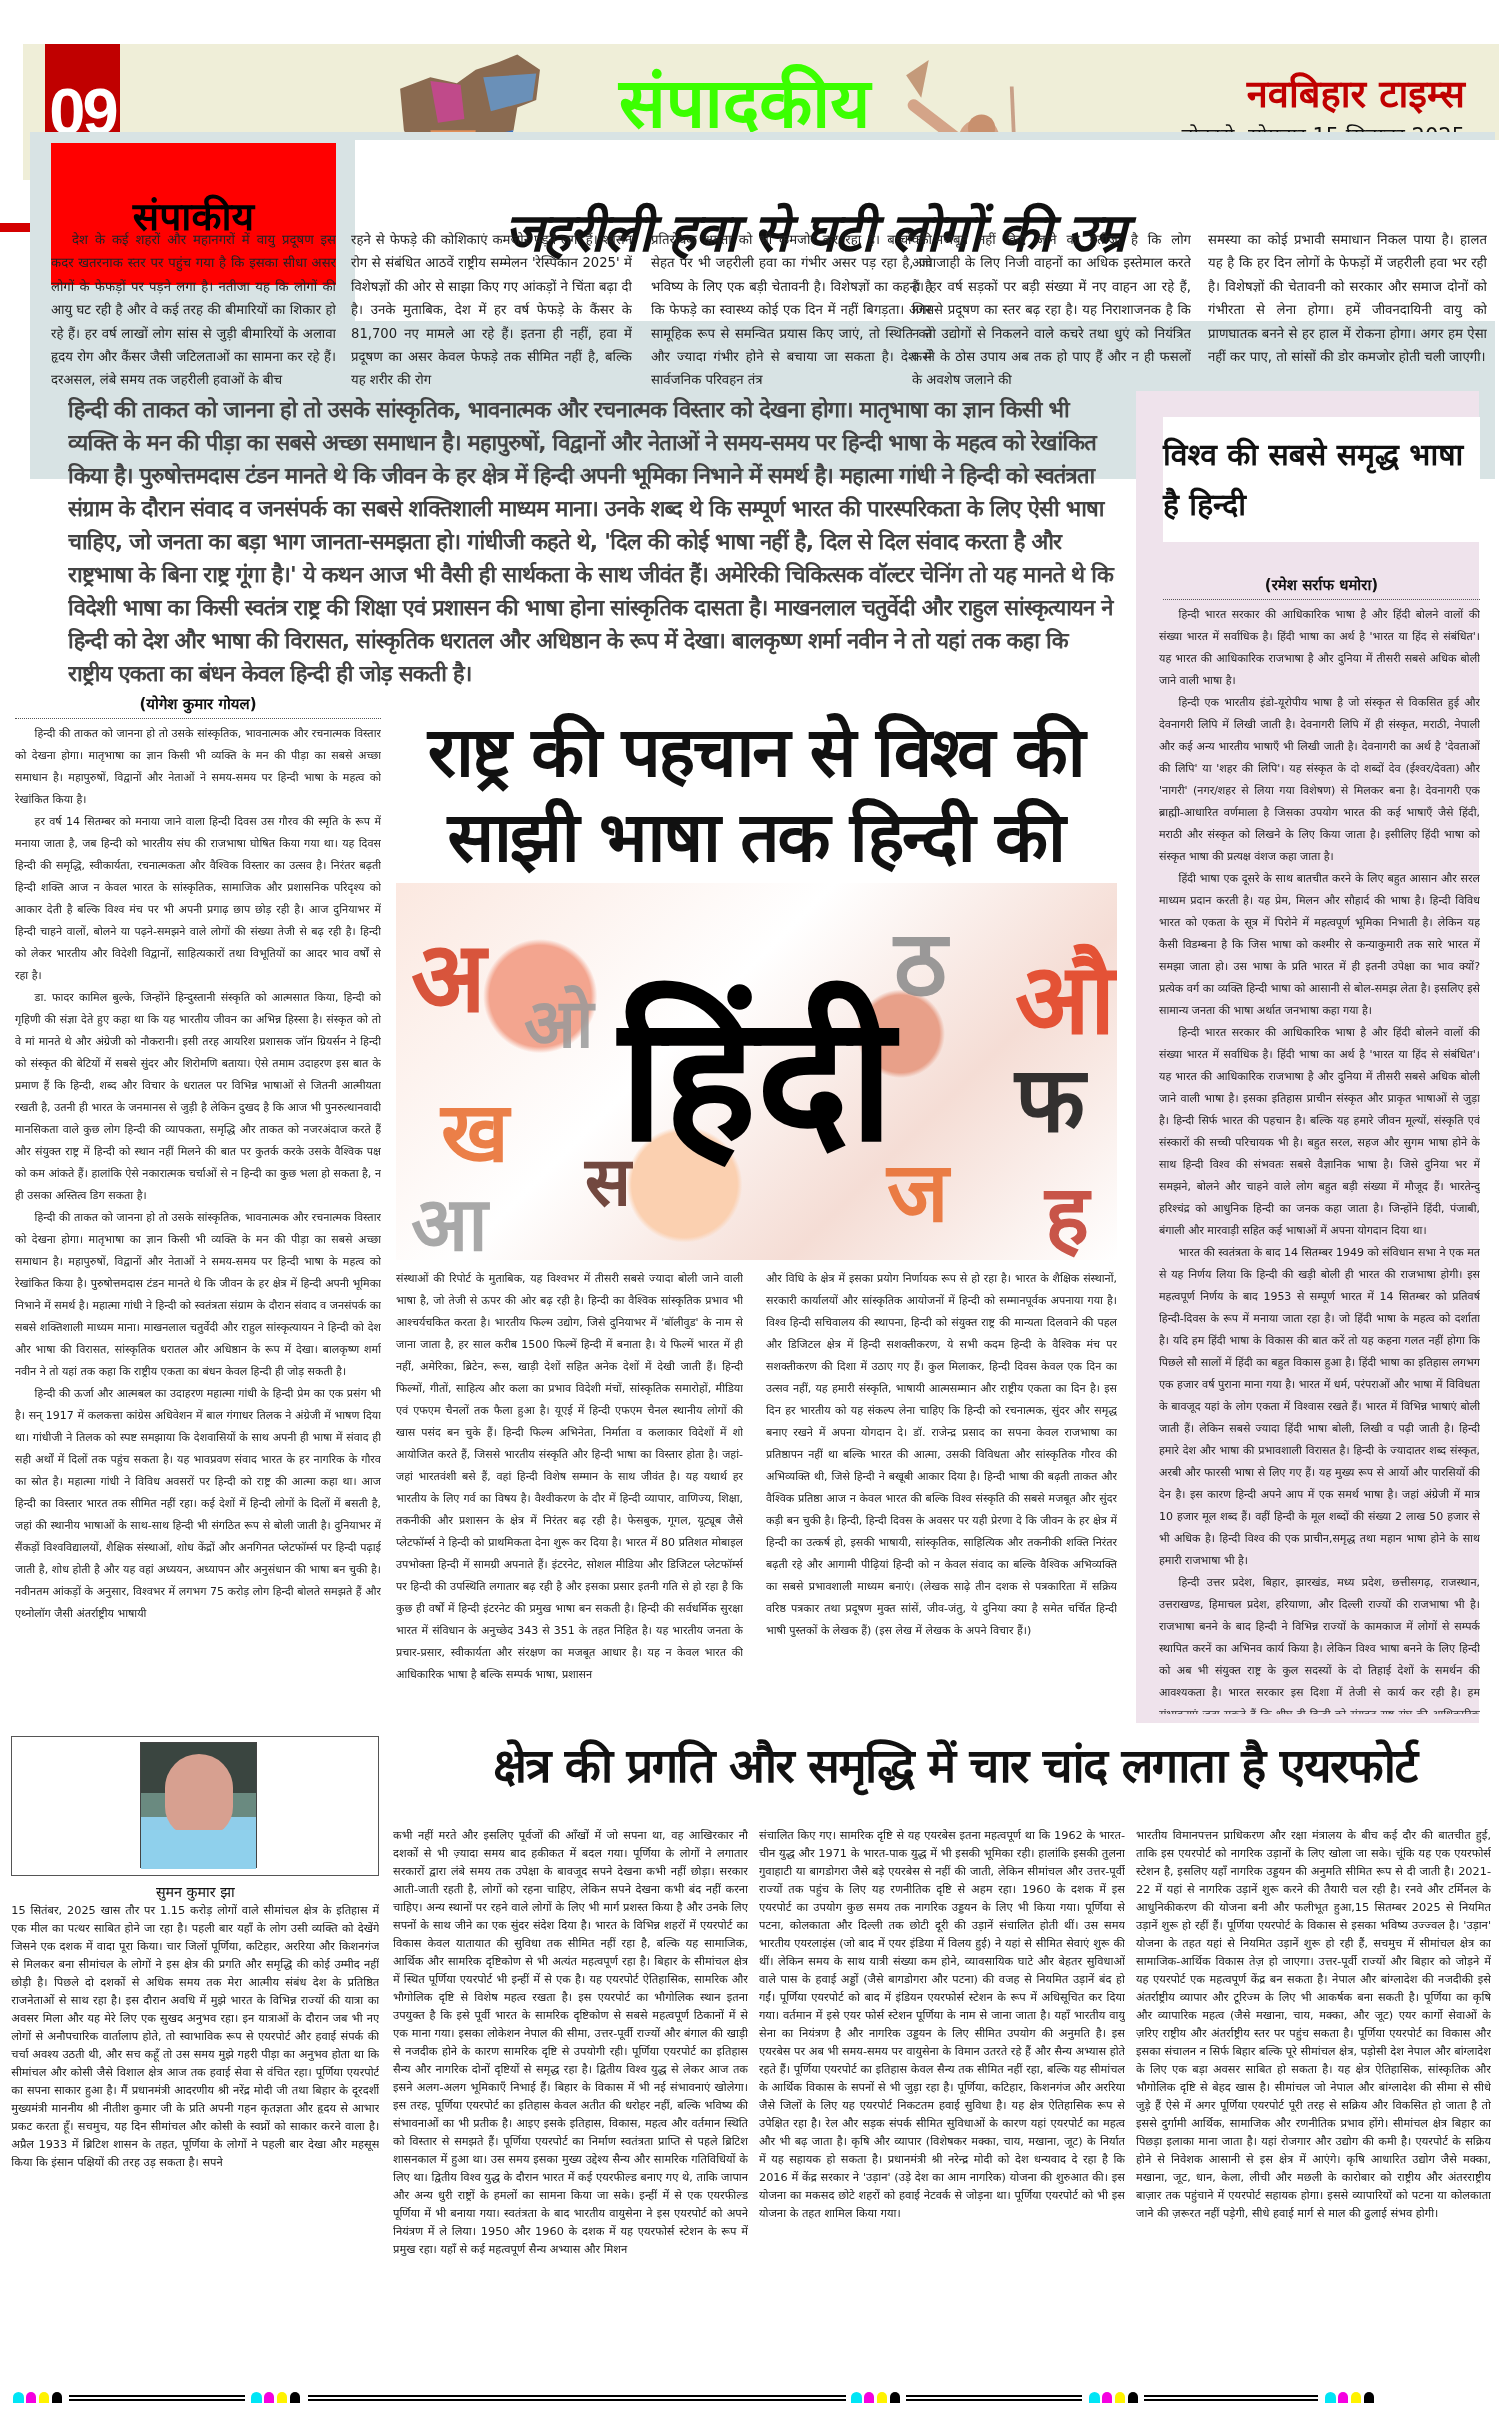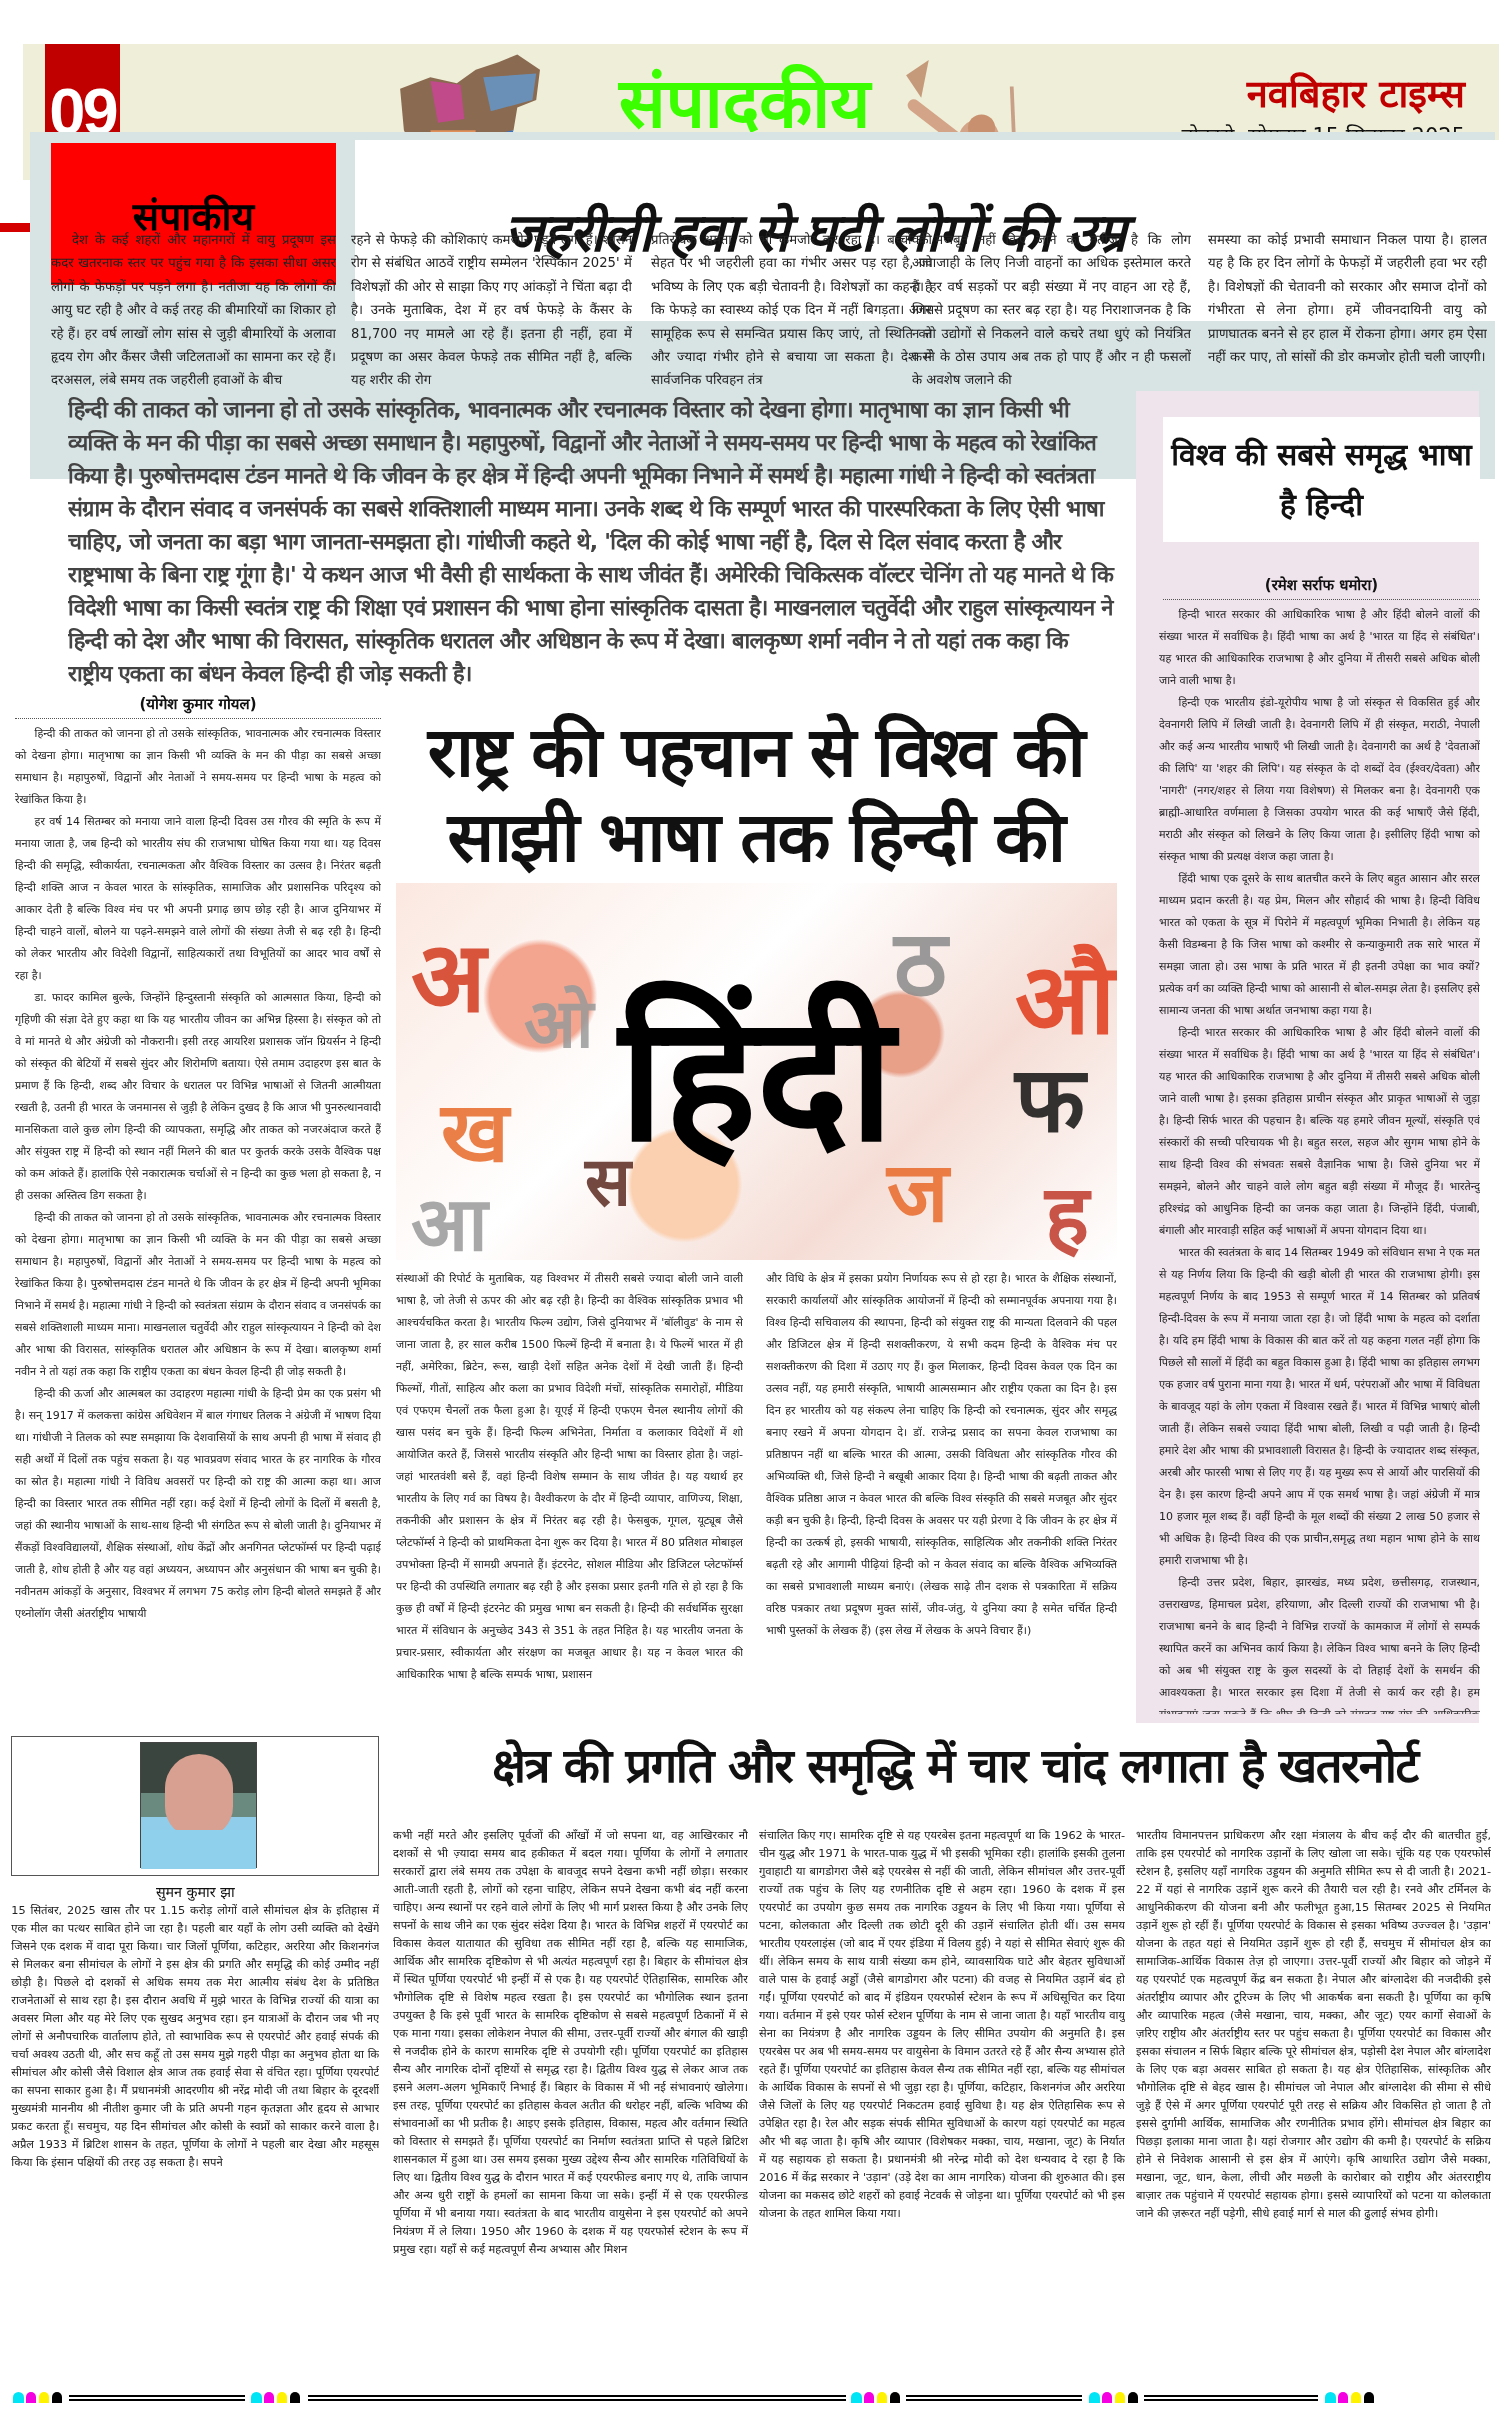--- a/index.html
+++ b/index.html
@@ -24,21 +24,21 @@
   .byline{font-weight:bold;font-size:15px;text-align:center;border-bottom:1.5px dotted #555;padding-bottom:4.5px}
   .small-col{font-size:11px;line-height:22px;text-align:justify;color:#222;overflow:hidden}
   .small-col p{text-indent:19.6px}
   .main-head{left:393px;top:710px;width:725px;font-weight:bold;font-size:69px;line-height:85px;text-align:center;letter-spacing:-2.3px}
   .hindi-img{left:396px;top:883px;width:721px;height:377px;background:radial-gradient(circle at 20% 30%,#f3a58f 0 8%,transparent 9%),radial-gradient(circle at 70% 40%,#e8a089 0 7%,transparent 8%),radial-gradient(circle at 40% 80%,#fbd0b0 0 10%,transparent 11%),linear-gradient(135deg,#fbe8e0,#fff 40%,#f5ddd5 70%,#fff);overflow:hidden}
   .hindi-img .bg-glyph{position:absolute;font-weight:bold;opacity:.85}
   .hindi-word{position:absolute;left:0;top:0;width:100%;height:100%;display:flex;align-items:center;justify-content:center;font-size:174px;font-weight:bold;color:#000}
   
   .side-box{left:1136px;top:391px;width:343px;height:1332px;background:#efe3ec}
   .side-head-box{left:1163px;top:417px;width:317px;height:125px;background:#fff}
-  .side-head{left:1163px;top:417px;width:317px;height:125px;font-weight:bold;font-size:30px;line-height:50px;text-align:center;display:flex;align-items:center;justify-content:center}
+  .side-head{left:1163px;top:417px;width:317px;height:125px;font-weight:bold;font-size:30px;line-height:50px;text-align:left;display:flex;align-items:center;justify-content:center}
   
   .photo-frame{left:11.3px;top:1736px;width:368px;height:140px;border:1.1px solid #555;background:#fff}
   .photo{left:140px;top:1742px;width:117px;height:126px;background:linear-gradient(#3a4540 0 40%,#6a8a80 40% 60%,#8fcdea 60%);border:0.8px solid #444}
   .photo .face{position:absolute;left:24px;top:10.6px;width:68px;height:83px;border-radius:34px 34px 30px 30px;background:#d7a090}
   .photo .shirt{position:absolute;left:0;top:87px;width:100%;height:39px;background:#8fd0ec}
   .air-head{left:419px;top:1736px;width:1072px;font-weight:bold;font-size:47px;line-height:60px;text-align:center;letter-spacing:-1.5px}
   .cmyk{display:flex;gap:2.3px;align-items:flex-end}
   .cmyk span{display:block;width:10.6px;height:11.3px;border-radius:6px 6px 0 0}
   .reg-line{height:6px;border-top:2.3px solid #000;border-bottom:2.3px solid #000}
 </style>
@@ -119,21 +119,21 @@
 </div>
 <div class="abs small-col" style="left:396px;top:1268px;width:347px;height:423px">संस्थाओं की रिपोर्ट के मुताबिक, यह विश्वभर में तीसरी सबसे ज्यादा बोली जाने वाली भाषा है, जो तेजी से ऊपर की ओर बढ़ रही है। हिन्दी का वैश्विक सांस्कृतिक प्रभाव भी आश्चर्यचकित करता है। भारतीय फिल्म उद्योग, जिसे दुनियाभर में 'बॉलीवुड' के नाम से जाना जाता है, हर साल करीब 1500 फिल्में हिन्दी में बनाता है। ये फिल्में भारत में ही नहीं, अमेरिका, ब्रिटेन, रूस, खाड़ी देशों सहित अनेक देशों में देखी जाती हैं। हिन्दी फिल्मों, गीतों, साहित्य और कला का प्रभाव विदेशी मंचों, सांस्कृतिक समारोहों, मीडिया एवं एफएम चैनलों तक फैला हुआ है। यूएई में हिन्दी एफएम चैनल स्थानीय लोगों की खास पसंद बन चुके हैं। हिन्दी फिल्म अभिनेता, निर्माता व कलाकार विदेशों में शो आयोजित करते हैं, जिससे भारतीय संस्कृति और हिन्दी भाषा का विस्तार होता है। जहां-जहां भारतवंशी बसे हैं, वहां हिन्दी विशेष सम्मान के साथ जीवंत है। यह यथार्थ हर भारतीय के लिए गर्व का विषय है। वैश्वीकरण के दौर में हिन्दी व्यापार, वाणिज्य, शिक्षा, तकनीकी और प्रशासन के क्षेत्र में निरंतर बढ़ रही है। फेसबुक, गूगल, यूट्यूब जैसे प्लेटफॉर्म्स ने हिन्दी को प्राथमिकता देना शुरू कर दिया है। भारत में 80 प्रतिशत मोबाइल उपभोक्ता हिन्दी में सामग्री अपनाते हैं। इंटरनेट, सोशल मीडिया और डिजिटल प्लेटफॉर्म्स पर हिन्दी की उपस्थिति लगातार बढ़ रही है और इसका प्रसार इतनी गति से हो रहा है कि कुछ ही वर्षों में हिन्दी इंटरनेट की प्रमुख भाषा बन सकती है। हिन्दी की सर्वधर्मिक सुरक्षा भारत में संविधान के अनुच्छेद 343 से 351 के तहत निहित है। यह भारतीय जनता के प्रचार-प्रसार, स्वीकार्यता और संरक्षण का मजबूत आधार है। यह न केवल भारत की आधिकारिक भाषा है बल्कि सम्पर्क भाषा, प्रशासन</div>
 <div class="abs small-col" style="left:766px;top:1268px;width:351px;height:423px">और विधि के क्षेत्र में इसका प्रयोग निर्णायक रूप से हो रहा है। भारत के शैक्षिक संस्थानों, सरकारी कार्यालयों और सांस्कृतिक आयोजनों में हिन्दी को सम्मानपूर्वक अपनाया गया है। विश्व हिन्दी सचिवालय की स्थापना, हिन्दी को संयुक्त राष्ट्र की मान्यता दिलवाने की पहल और डिजिटल क्षेत्र में हिन्दी सशक्तीकरण, ये सभी कदम हिन्दी के वैश्विक मंच पर सशक्तीकरण की दिशा में उठाए गए हैं। कुल मिलाकर, हिन्दी दिवस केवल एक दिन का उत्सव नहीं, यह हमारी संस्कृति, भाषायी आत्मसम्मान और राष्ट्रीय एकता का दिन है। इस दिन हर भारतीय को यह संकल्प लेना चाहिए कि हिन्दी को रचनात्मक, सुंदर और समृद्ध बनाए रखने में अपना योगदान दे। डॉ. राजेन्द्र प्रसाद का सपना केवल राजभाषा का प्रतिष्ठापन नहीं था बल्कि भारत की आत्मा, उसकी विविधता और सांस्कृतिक गौरव की अभिव्यक्ति थी, जिसे हिन्दी ने बखूबी आकार दिया है। हिन्दी भाषा की बढ़ती ताकत और वैश्विक प्रतिष्ठा आज न केवल भारत की बल्कि विश्व संस्कृति की सबसे मजबूत और सुंदर कड़ी बन चुकी है। हिन्दी, हिन्दी दिवस के अवसर पर यही प्रेरणा दे कि जीवन के हर क्षेत्र में हिन्दी का उत्कर्ष हो, इसकी भाषायी, सांस्कृतिक, साहित्यिक और तकनीकी शक्ति निरंतर बढ़ती रहे और आगामी पीढ़ियां हिन्दी को न केवल संवाद का बल्कि वैश्विक अभिव्यक्ति का सबसे प्रभावशाली माध्यम बनाएं। (लेखक साढ़े तीन दशक से पत्रकारिता में सक्रिय वरिष्ठ पत्रकार तथा प्रदूषण मुक्त सांसें, जीव-जंतु, ये दुनिया क्या है समेत चर्चित हिन्दी भाषी पुस्तकों के लेखक हैं) (इस लेख में लेखक के अपने विचार हैं।)</div>
 
 <div class="abs photo-frame"></div>
 <div class="abs photo">
   <div class="face"></div>
   <div class="shirt"></div>
 </div>
 <div class="abs" style="left:11.3px;top:1882px;width:368px;text-align:center;font-weight:normal;font-size:14.3px">सुमन कुमार झा</div>
-<div class="abs air-head">क्षेत्र की प्रगति और समृद्धि में चार चांद लगाता है खतरनोर्ट</div>
+<div class="abs air-head">क्षेत्र की प्रगति और समृद्धि में चार चांद लगाता है एयरफोर्ट</div>
 <div class="abs small-col" style="left:11.3px;top:1902px;width:368px;height:491px;font-size:11.3px;line-height:18px">15 सितंबर, 2025 खास तौर पर 1.15 करोड़ लोगों वाले सीमांचल क्षेत्र के इतिहास में एक मील का पत्थर साबित होने जा रहा है। पहली बार यहाँ के लोग उसी व्यक्ति को देखेंगे जिसने एक दशक में वादा पूरा किया। चार जिलों पूर्णिया, कटिहार, अररिया और किशनगंज से मिलकर बना सीमांचल के लोगों ने इस क्षेत्र की प्रगति और समृद्धि की कोई उम्मीद नहीं छोड़ी है। पिछले दो दशकों से अधिक समय तक मेरा आत्मीय संबंध देश के प्रतिष्ठित राजनेताओं से साथ रहा है। इस दौरान अवधि में मुझे भारत के विभिन्न राज्यों की यात्रा का अवसर मिला और यह मेरे लिए एक सुखद अनुभव रहा। इन यात्राओं के दौरान जब भी नए लोगों से अनौपचारिक वार्तालाप होते, तो स्वाभाविक रूप से एयरपोर्ट और हवाई संपर्क की चर्चा अवश्य उठती थी, और सच कहूँ तो उस समय मुझे गहरी पीड़ा का अनुभव होता था कि सीमांचल और कोसी जैसे विशाल क्षेत्र आज तक हवाई सेवा से वंचित रहा। पूर्णिया एयरपोर्ट का सपना साकार हुआ है। मैं प्रधानमंत्री आदरणीय श्री नरेंद्र मोदी जी तथा बिहार के दूरदर्शी मुख्यमंत्री माननीय श्री नीतीश कुमार जी के प्रति अपनी गहन कृतज्ञता और हृदय से आभार प्रकट करता हूँ। सचमुच, यह दिन सीमांचल और कोसी के स्वप्नों को साकार करने वाला है। अप्रैल 1933 में ब्रिटिश शासन के तहत, पूर्णिया के लोगों ने पहली बार देखा और महसूस किया कि इंसान पक्षियों की तरह उड़ सकता है। सपने</div>
 <div class="abs small-col" style="left:393px;top:1827px;width:355px;height:566px;font-size:11.3px;line-height:18px">कभी नहीं मरते और इसलिए पूर्वजों की आँखों में जो सपना था, वह आखिरकार नौ दशकों से भी ज़्यादा समय बाद हकीकत में बदल गया। पूर्णिया के लोगों ने लगातार सरकारों द्वारा लंबे समय तक उपेक्षा के बावजूद सपने देखना कभी नहीं छोड़ा। सरकार आती-जाती रहती है, लोगों को रहना चाहिए, लेकिन सपने देखना कभी बंद नहीं करना चाहिए। अन्य स्थानों पर रहने वाले लोगों के लिए भी मार्ग प्रशस्त किया है और उनके लिए सपनों के साथ जीने का एक सुंदर संदेश दिया है। भारत के विभिन्न शहरों में एयरपोर्ट का विकास केवल यातायात की सुविधा तक सीमित नहीं रहा है, बल्कि यह सामाजिक, आर्थिक और सामरिक दृष्टिकोण से भी अत्यंत महत्वपूर्ण रहा है। बिहार के सीमांचल क्षेत्र में स्थित पूर्णिया एयरपोर्ट भी इन्हीं में से एक है। यह एयरपोर्ट ऐतिहासिक, सामरिक और भौगोलिक दृष्टि से विशेष महत्व रखता है। इस एयरपोर्ट का भौगोलिक स्थान इतना उपयुक्त है कि इसे पूर्वी भारत के सामरिक दृष्टिकोण से सबसे महत्वपूर्ण ठिकानों में से एक माना गया। इसका लोकेशन नेपाल की सीमा, उत्तर-पूर्वी राज्यों और बंगाल की खाड़ी से नजदीक होने के कारण सामरिक दृष्टि से उपयोगी रही। पूर्णिया एयरपोर्ट का इतिहास सैन्य और नागरिक दोनों दृष्टियों से समृद्ध रहा है। द्वितीय विश्व युद्ध से लेकर आज तक इसने अलग-अलग भूमिकाएँ निभाई हैं। बिहार के विकास में भी नई संभावनाएं खोलेगा। इस तरह, पूर्णिया एयरपोर्ट का इतिहास केवल अतीत की धरोहर नहीं, बल्कि भविष्य की संभावनाओं का भी प्रतीक है। आइए इसके इतिहास, विकास, महत्व और वर्तमान स्थिति को विस्तार से समझते हैं। पूर्णिया एयरपोर्ट का निर्माण स्वतंत्रता प्राप्ति से पहले ब्रिटिश शासनकाल में हुआ था। उस समय इसका मुख्य उद्देश्य सैन्य और सामरिक गतिविधियों के लिए था। द्वितीय विश्व युद्ध के दौरान भारत में कई एयरफील्ड बनाए गए थे, ताकि जापान और अन्य धुरी राष्ट्रों के हमलों का सामना किया जा सके। इन्हीं में से एक एयरफील्ड पूर्णिया में भी बनाया गया। स्वतंत्रता के बाद भारतीय वायुसेना ने इस एयरपोर्ट को अपने नियंत्रण में ले लिया। 1950 और 1960 के दशक में यह एयरफोर्स स्टेशन के रूप में प्रमुख रहा। यहाँ से कई महत्वपूर्ण सैन्य अभ्यास और मिशन</div>
 <div class="abs small-col" style="left:759px;top:1827px;width:366px;height:566px;font-size:11.3px;line-height:18px">संचालित किए गए। सामरिक दृष्टि से यह एयरबेस इतना महत्वपूर्ण था कि 1962 के भारत-चीन युद्ध और 1971 के भारत-पाक युद्ध में भी इसकी भूमिका रही। हालांकि इसकी तुलना गुवाहाटी या बागडोगरा जैसे बड़े एयरबेस से नहीं की जाती, लेकिन सीमांचल और उत्तर-पूर्वी राज्यों तक पहुंच के लिए यह रणनीतिक दृष्टि से अहम रहा। 1960 के दशक में इस एयरपोर्ट का उपयोग कुछ समय तक नागरिक उड्डयन के लिए भी किया गया। पूर्णिया से पटना, कोलकाता और दिल्ली तक छोटी दूरी की उड़ानें संचालित होती थीं। उस समय भारतीय एयरलाइंस (जो बाद में एयर इंडिया में विलय हुई) ने यहां से सीमित सेवाएं शुरू की थीं। लेकिन समय के साथ यात्री संख्या कम होने, व्यावसायिक घाटे और बेहतर सुविधाओं वाले पास के हवाई अड्डों (जैसे बागडोगरा और पटना) की वजह से नियमित उड़ानें बंद हो गईं। पूर्णिया एयरपोर्ट को बाद में इंडियन एयरफोर्स स्टेशन के रूप में अधिसूचित कर दिया गया। वर्तमान में इसे एयर फोर्स स्टेशन पूर्णिया के नाम से जाना जाता है। यहाँ भारतीय वायु सेना का नियंत्रण है और नागरिक उड्डयन के लिए सीमित उपयोग की अनुमति है। इस एयरबेस पर अब भी समय-समय पर वायुसेना के विमान उतरते रहे हैं और सैन्य अभ्यास होते रहते हैं। पूर्णिया एयरपोर्ट का इतिहास केवल सैन्य तक सीमित नहीं रहा, बल्कि यह सीमांचल के आर्थिक विकास के सपनों से भी जुड़ा रहा है। पूर्णिया, कटिहार, किशनगंज और अररिया जैसे जिलों के लिए यह एयरपोर्ट निकटतम हवाई सुविधा है। यह क्षेत्र ऐतिहासिक रूप से उपेक्षित रहा है। रेल और सड़क संपर्क सीमित सुविधाओं के कारण यहां एयरपोर्ट का महत्व और भी बढ़ जाता है। कृषि और व्यापार (विशेषकर मक्का, चाय, मखाना, जूट) के निर्यात में यह सहायक हो सकता है। प्रधानमंत्री श्री नरेन्द्र मोदी को देश धन्यवाद दे रहा है कि 2016 में केंद्र सरकार ने 'उड़ान' (उड़े देश का आम नागरिक) योजना की शुरुआत की। इस योजना का मकसद छोटे शहरों को हवाई नेटवर्क से जोड़ना था। पूर्णिया एयरपोर्ट को भी इस योजना के तहत शामिल किया गया।</div>
 <div class="abs small-col" style="left:1136px;top:1827px;width:355px;height:559px;font-size:11.3px;line-height:18px">भारतीय विमानपत्तन प्राधिकरण और रक्षा मंत्रालय के बीच कई दौर की बातचीत हुई, ताकि इस एयरपोर्ट को नागरिक उड़ानों के लिए खोला जा सके। चूंकि यह एक एयरफोर्स स्टेशन है, इसलिए यहाँ नागरिक उड्डयन की अनुमति सीमित रूप से दी जाती है। 2021-22 में यहां से नागरिक उड़ानें शुरू करने की तैयारी चल रही है। रनवे और टर्मिनल के आधुनिकीकरण की योजना बनी और फलीभूत हुआ,15 सितम्बर 2025 से नियमित उड़ानें शुरू हो रहीं हैं। पूर्णिया एयरपोर्ट के विकास से इसका भविष्य उज्ज्वल है। 'उड़ान' योजना के तहत यहां से नियमित उड़ानें शुरू हो रही हैं, सचमुच में सीमांचल क्षेत्र का सामाजिक-आर्थिक विकास तेज़ हो जाएगा। उत्तर-पूर्वी राज्यों और बिहार को जोड़ने में यह एयरपोर्ट एक महत्वपूर्ण केंद्र बन सकता है। नेपाल और बांग्लादेश की नजदीकी इसे अंतर्राष्ट्रीय व्यापार और टूरिज्म के लिए भी आकर्षक बना सकती है। पूर्णिया का कृषि और व्यापारिक महत्व (जैसे मखाना, चाय, मक्का, और जूट) एयर कार्गो सेवाओं के ज़रिए राष्ट्रीय और अंतर्राष्ट्रीय स्तर पर पहुंच सकता है। पूर्णिया एयरपोर्ट का विकास और इसका संचालन न सिर्फ बिहार बल्कि पूरे सीमांचल क्षेत्र, पड़ोसी देश नेपाल और बांग्लादेश के लिए एक बड़ा अवसर साबित हो सकता है। यह क्षेत्र ऐतिहासिक, सांस्कृतिक और भौगोलिक दृष्टि से बेहद खास है। सीमांचल जो नेपाल और बांग्लादेश की सीमा से सीधे जुड़े हैं ऐसे में अगर पूर्णिया एयरपोर्ट पूरी तरह से सक्रिय और विकसित हो जाता है तो इससे दुर्गामी आर्थिक, सामाजिक और रणनीतिक प्रभाव होंगे। सीमांचल क्षेत्र बिहार का पिछड़ा इलाका माना जाता है। यहां रोजगार और उद्योग की कमी है। एयरपोर्ट के सक्रिय होने से निवेशक आसानी से इस क्षेत्र में आएंगे। कृषि आधारित उद्योग जैसे मक्का, मखाना, जूट, धान, केला, लीची और मछली के कारोबार को राष्ट्रीय और अंतरराष्ट्रीय बाज़ार तक पहुंचाने में एयरपोर्ट सहायक होगा। इससे व्यापारियों को पटना या कोलकाता जाने की ज़रूरत नहीं पड़ेगी, सीधे हवाई मार्ग से माल की ढुलाई संभव होगी।</div>
 
 <div class="abs cmyk" style="left:13px;top:2392px">
   <span style="background:#00e5f5"></span>
   <span style="background:#f500e0"></span>
   <span style="background:#fff200"></span>
   <span style="background:#000"></span>

